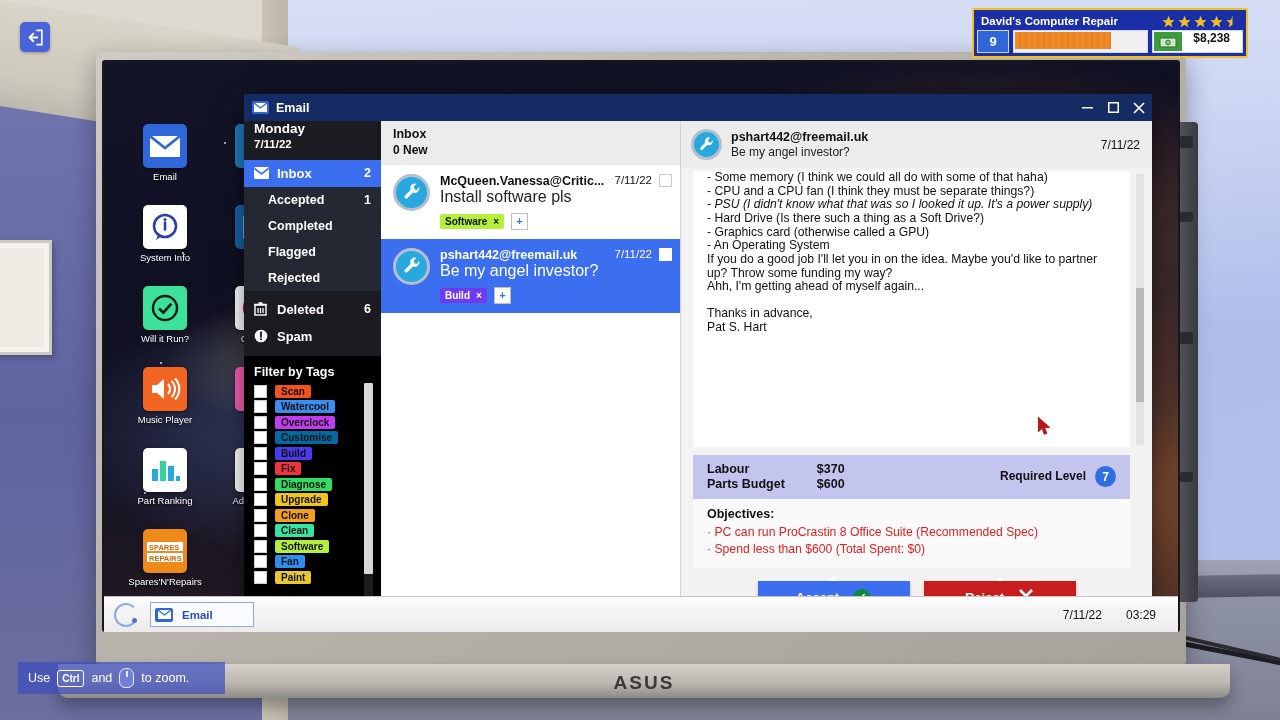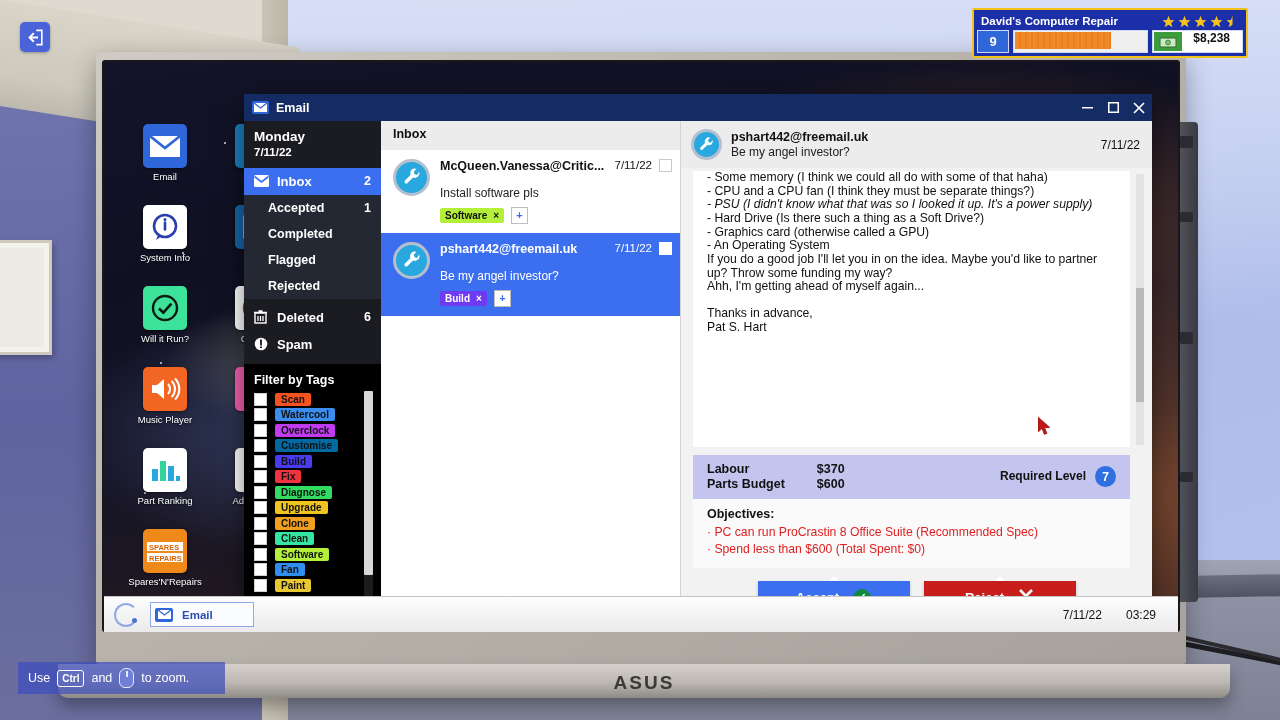--- a/index.html
+++ b/index.html
@@ -146,21 +146,21 @@
   .tb-ctrls { margin-left:auto; display:flex; height:100%; }
   .tb-btn {
     width: 26px; height:100%; display:flex; align-items:center; justify-content:center;
     color:#fff; font-size:14px; cursor:pointer;
   }
 
   .winbody { flex:1; display:flex; min-height:0; }
 
   
   .sidebar { width: 137px; background:#0b0b0f; display:flex; flex-direction:column; flex:none; }
-  .sb-date { background:#1b1b22; padding: 8px 10px 9px; }
+  .sb-date { background:#1b1b22; padding: 0 10px 9px; }
   .sb-date .d1 { color:#fff; font-size:13.5px; font-weight:bold; line-height:1.15; }
   .sb-date .d2 { color:#fff; font-size:11.5px; font-weight:bold; line-height:1.25; }
   .sb-nav { background:#232833; }
   .sb-item {
     display:flex; align-items:center; padding: 6px 10px 6px 10px; cursor:pointer;
     color:#fff; font-size:13px; font-weight:bold;
   }
   .sb-item.active { background:#3c6ff0; }
   .sb-item .ic { width:17px; margin-right:6px; display:flex; align-items:center; }
   .sb-item .lb { flex:1; }
@@ -192,21 +192,21 @@
   .mail-row { display:flex; padding: 9px 8px 9px 12px; cursor:pointer; align-items:flex-start; }
   .mail-row.sel { background:#3c6ff0; }
   .avatar {
     width: 37px; height: 37px; border-radius:50%; background:#29a8e0;
     border: 3px solid #b5c0cf; flex:none; margin-right: 10px;
     display:flex; align-items:center; justify-content:center;
   }
   .mail-main { flex:1; min-width:0; }
   .mail-from { font-size:12.5px; font-weight:bold; color:#111; white-space:nowrap; overflow:hidden; text-overflow:ellipsis; }
   .mail-row.sel .mail-from, .mail-row.sel .mail-sub, .mail-row.sel .mail-date { color:#fff; }
-  .mail-sub { font-size:12px; color:#222; margin-top:13px; }
+  .mail-sub { font-size:16px; color:#222; margin-top:0; }
   .mail-tags { margin-top:7px; display:flex; align-items:center; gap:7px; }
   .mtag {
     font-size:10px; font-weight:bold; padding: 2px 5px; border-radius:2px; color:#111;
     display:flex; align-items:center; gap:6px;
   }
   .mtag .x { font-size:10px; font-weight:bold; }
   .mtag-add {
     width:17px; height:17px; background:#fff; border:1px solid #bdbdbd;
     display:flex; align-items:center; justify-content:center;
     color:#3c6ff0; font-size:11px; font-weight:bold; cursor:pointer;
@@ -633,20 +633,21 @@
               </div>
             <div class="tags-scroll">
               <div class="tags-thumb"></div>
             </div>
           </div>
         </div>
 
         <div class="listpane">
           <div class="list-head">
             <div class="h1">Inbox</div>
+            <div class="h2">0 New</div>
           </div>
           <div id="maillist">
               <div class="mail-row">
                 <div class="avatar">
                   <svg width="20" height="20" viewBox="0 0 24 24">
                     <path d="M20.5 5.5a5.5 5.5 0 0 1-7.3 7.1L6.6 19.2a2.1 2.1 0 0 1-3-3l6.6-6.6a5.5 5.5 0 0 1 7.1-7.3l-3.2 3.2.9 3.1 3.1.9z" fill="#fff"></path>
                   </svg>
                 </div>
                 <div class="mail-main">
                   <div class="mail-from">McQueen.Vanessa@Critic...</div>

